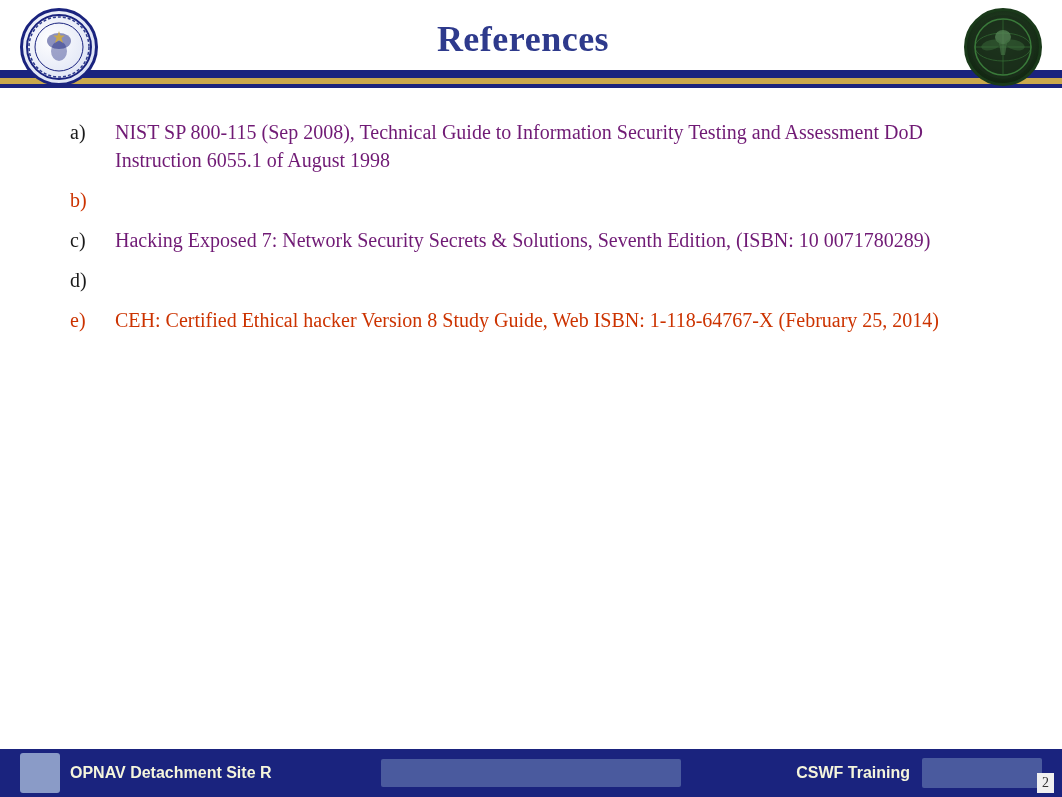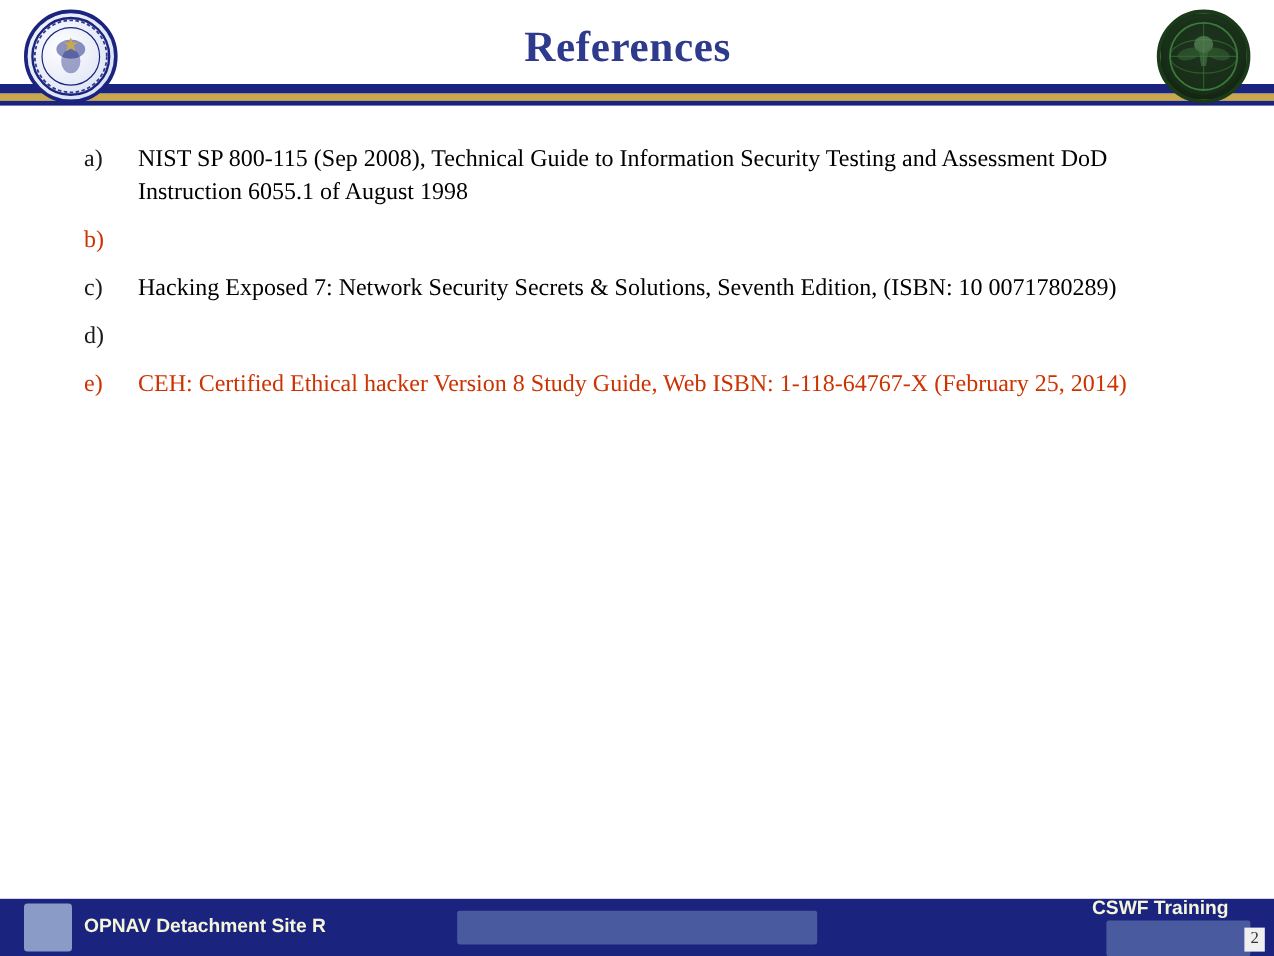--- a/index.html
+++ b/index.html
@@ -82,21 +82,21 @@
       font-size: 20px;
       color: #1a1a1a;
     }
 
     .list-label.red {
       color: #cc3300;
     }
 
     .item-text {
       font-size: 20px;
-      color: #000000;
+      color: #701a75;
     }
 
     .item-text.red {
       color: #cc3300;
     }
 
     
     .footer {
       position: absolute;
       bottom: 0;
@@ -126,22 +126,21 @@
       margin-right: 10px;
     }
 
     .footer-left {
       display: flex;
       align-items: center;
     }
 
     .footer-right {
       display: flex;
-      align-items: flex-start;
-      flex-direction: column;
+      align-items: center;
     }
 
     .footer-text {
       color: #f5f5dc;
       font-size: 16px;
       font-weight: bold;
       font-family: Arial, sans-serif;
     }
 
     .footer-right-bar {

